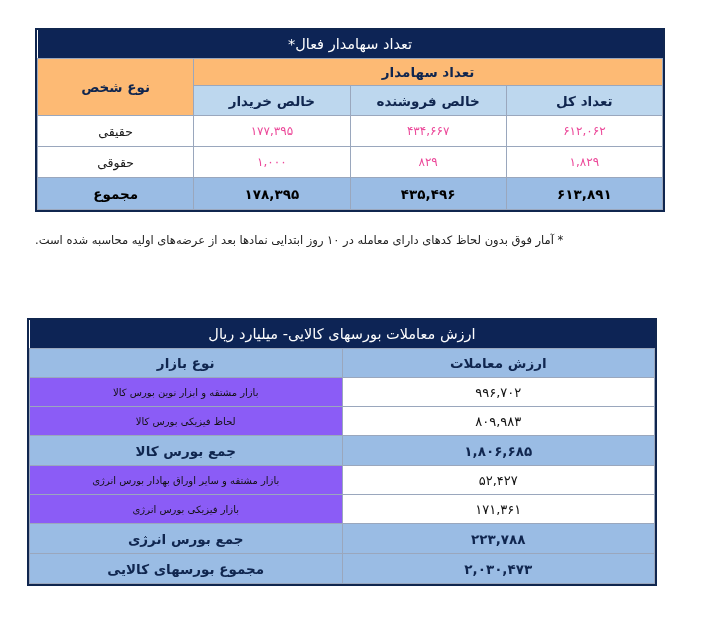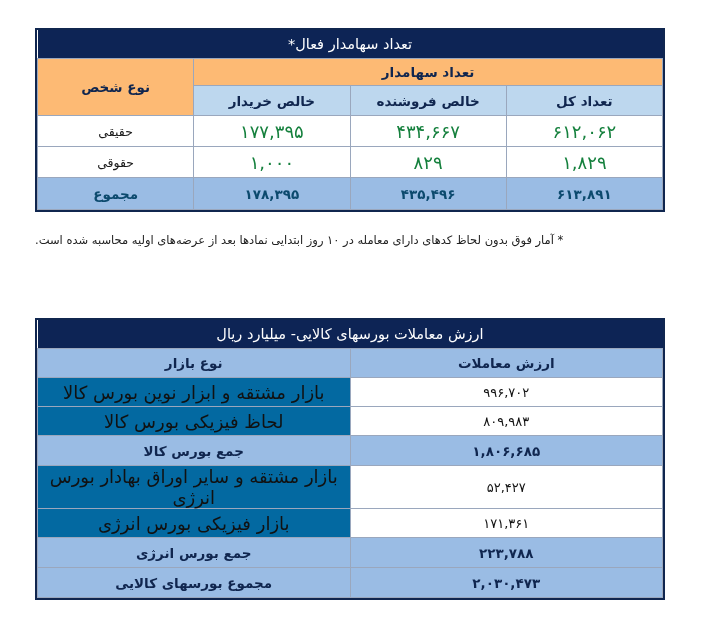--- a/index.html
+++ b/index.html
@@ -70,63 +70,63 @@
   }
   #table-active-shareholders .hdr-sub {
     background: #bdd7ee;
     color: #10264f;
     font-weight: bold;
     font-size: 13.5px;
     height: 30px;
   }
   #table-active-shareholders td.body-cell {
     background: #ffffff;
-    font-size: 18px;
+    font-size: 12px;
     height: 31px;
-    color: #15803d;
+    color: #ec4899;
   }
   #table-active-shareholders td.body-label {
     background: #ffffff;
     font-size: 12.5px;
     height: 31px;
   }
   #table-active-shareholders tr.total-row td {
     background: #9abce4;
     font-weight: bold;
     font-size: 13.5px;
     height: 32px;
-    color: #0c4a6e;
+    color: #000000;
   }
 
   
   .footnote {
     position: absolute;
     top: 232px;
     right: 38px;
     width: 630px;
     text-align: left;
     font-size: 11.5px;
     color: #222;
     direction: rtl;
     line-height: 1.5;
   }
 
   
-  #table-commodity-value { top: 318px; right: 38px; width: 630px; }
+  #table-commodity-value { top: 318px; right: 46px; width: 630px; }
 
   #table-commodity-value .hdr-mid {
     background: #9abce4;
     color: #10264f;
     font-weight: bold;
     font-size: 13.5px;
     height: 29px;
   }
   #table-commodity-value td.m-name {
-    background: #0369a1;
-    font-size: 18px;
+    background: #8b5cf6;
+    font-size: 10px;
     height: 29px;
     color: #111;
   }
   #table-commodity-value td.m-val {
     background: #ffffff;
     font-size: 13px;
     height: 29px;
     color: #111;
   }
   #table-commodity-value tr.sum-row td {

